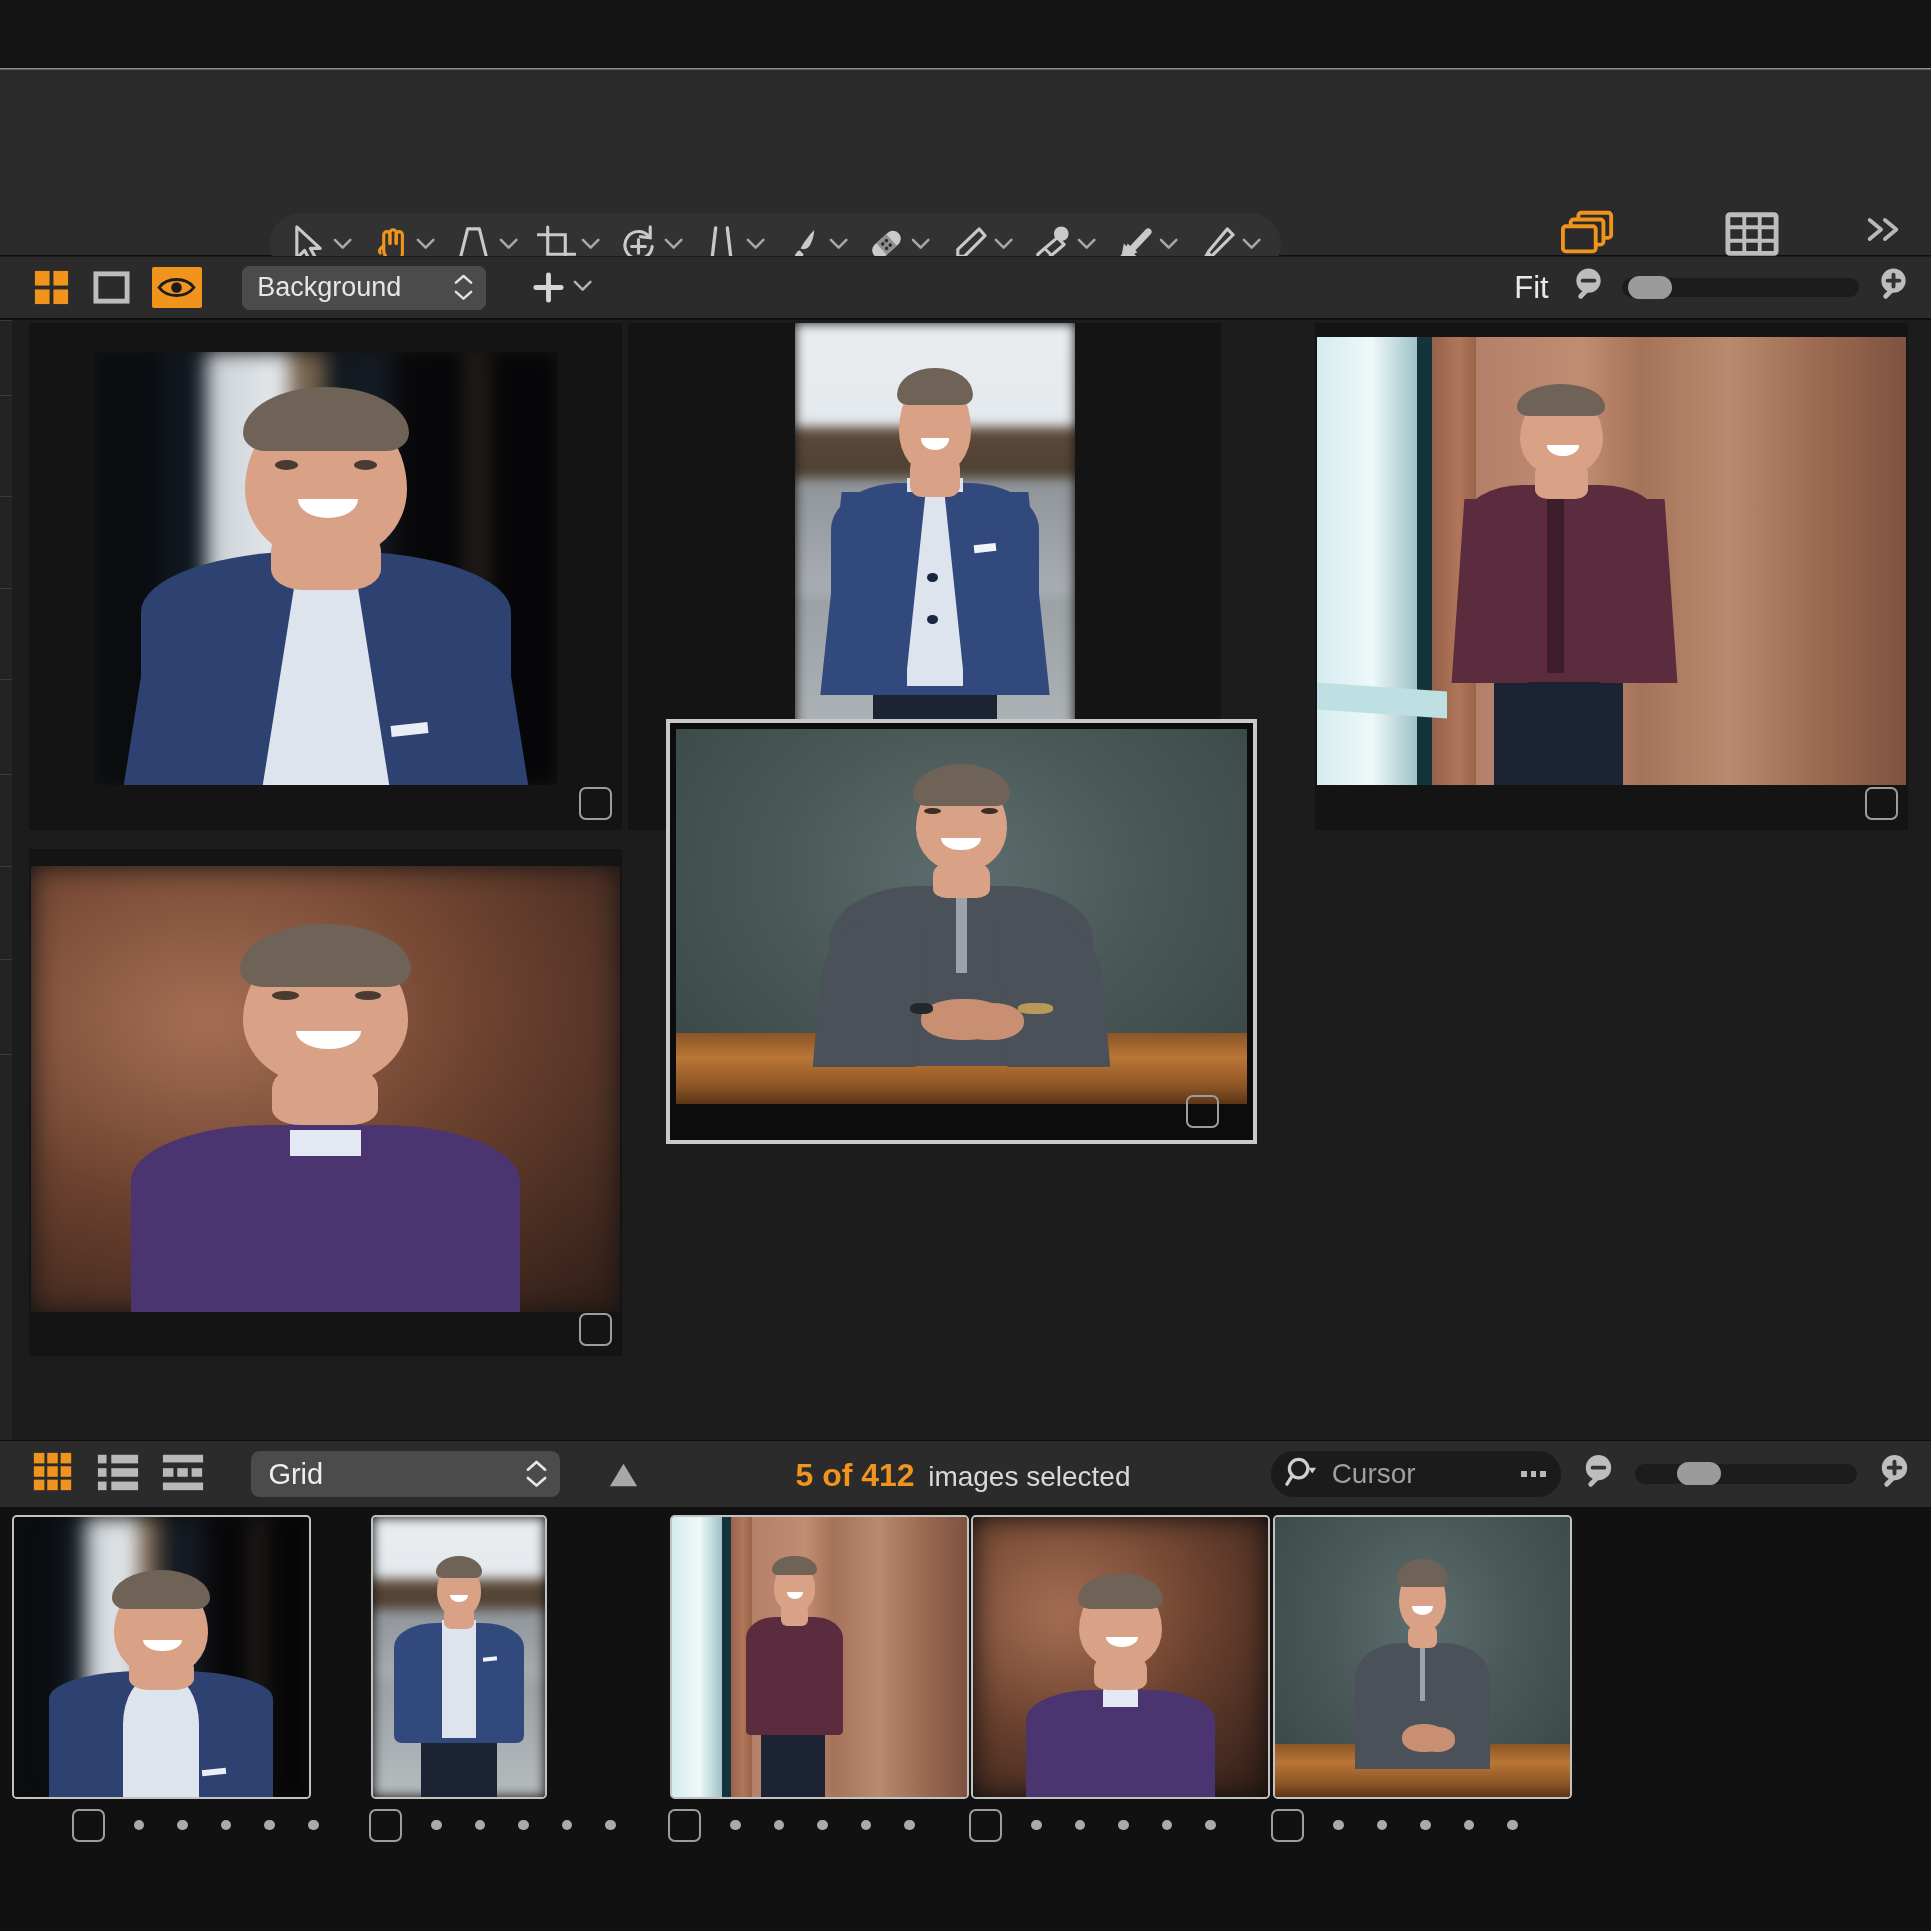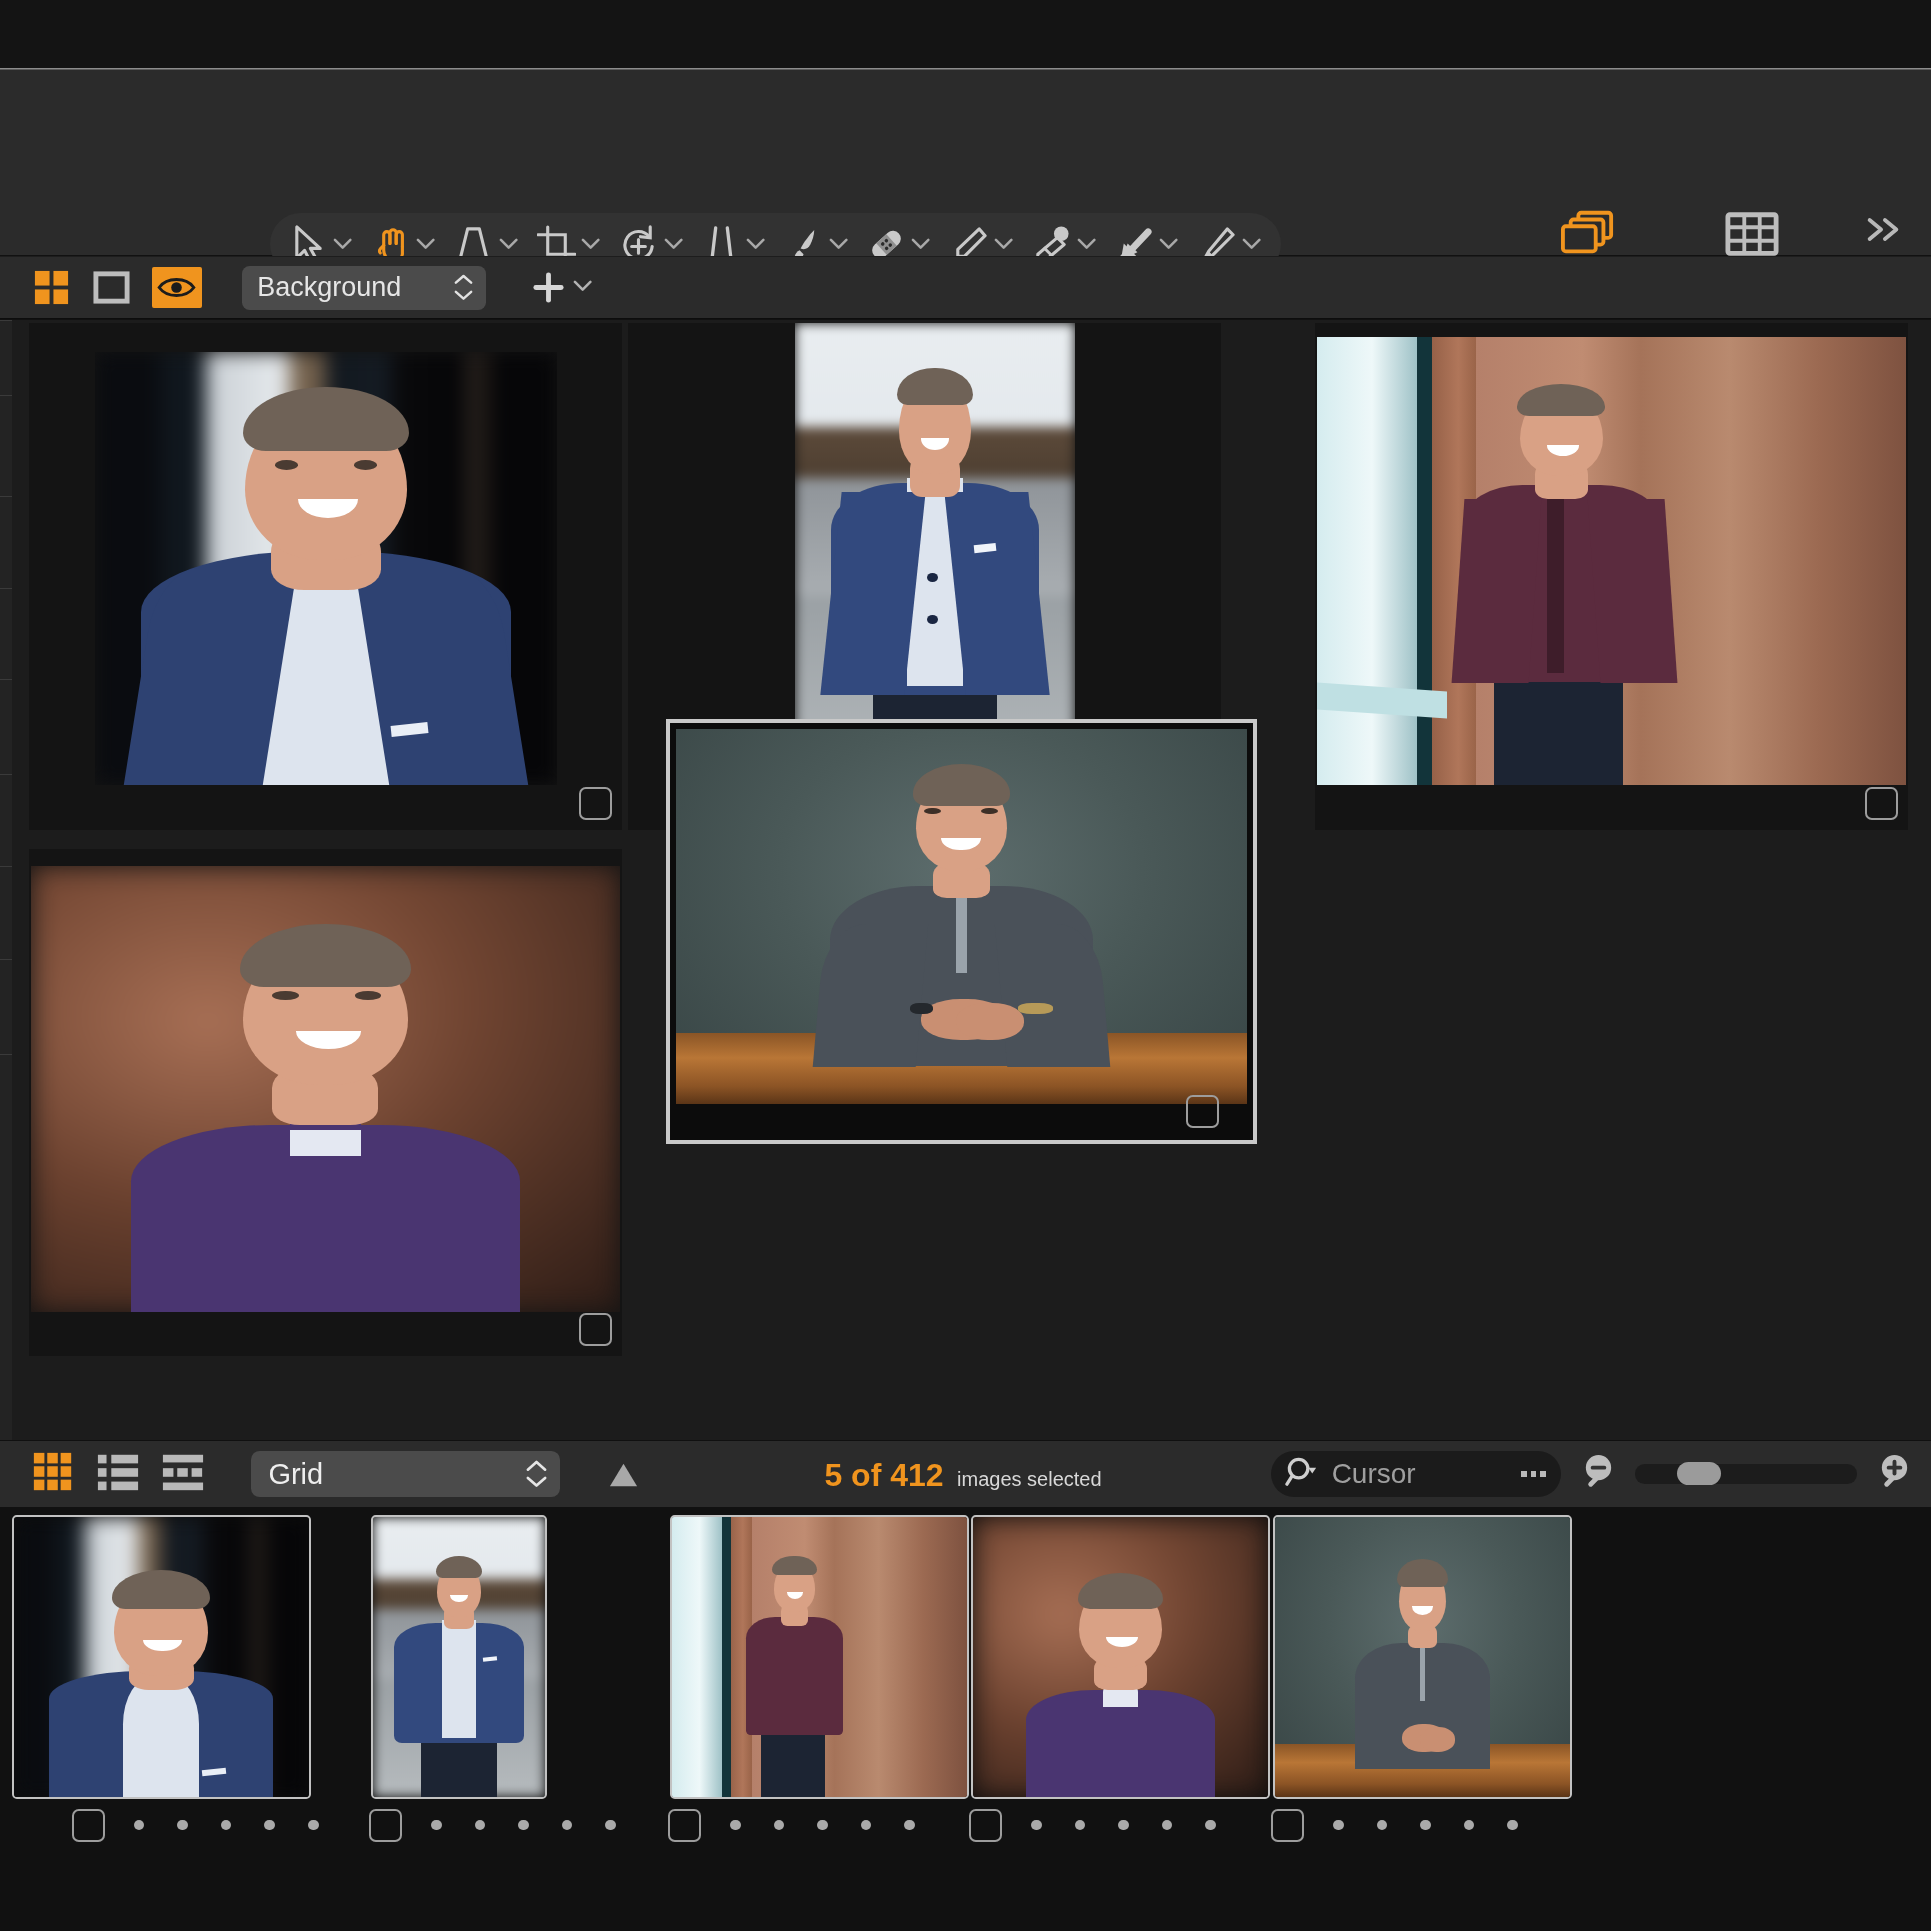--- a/index.html
+++ b/index.html
@@ -171,21 +171,21 @@
   .sort-tri { margin-left: 21px; width: 42px; height: 46px;
     display: flex; align-items: center; justify-content: center; }
 
   .st-center {
     position: absolute; left: 0; right: 5px; top: 0; height: 68px;
     display: flex; align-items: center; justify-content: center;
     pointer-events: none;
   }
   .st-center .inner { display: flex; align-items: baseline; gap: 13.5px; }
   .sel-count { color: #f0941e; font-size: 32px; font-weight: bold; }
-  .sel-text { color: #d8d8d8; font-size: 20px; }
+  .sel-text { color: #d8d8d8; font-size: 28px; }
 
   .st-right {
     margin-left: auto; display: flex; align-items: center; gap: 17.4px;
     padding-right: 17.4px; position: relative; z-index: 2;
   }
   .searchbox {
     width: 290px; height: 46px; border-radius: 23px;
     background: #1b1b1b;
     display: flex; align-items: center; padding: 0 15.4px 0 13.5px; gap: 9.7px;
   }
@@ -563,20 +563,43 @@
             </g>
           </svg>
         <span>
           <svg width="19.3" height="13.5" viewBox="0 0 20 14">
               <path d="M2 3 L10 11 L18 3" fill="none" stroke="#b3b3b3" stroke-width="2.6" stroke-linecap="round" stroke-linejoin="round"></path>
             </svg>
         </span>
       </div>
     </div>
 
+    <div class="sb-right">
+      <div class="fit-label">Fit</div>
+      <div>
+        <svg width="37" height="39" viewBox="0 0 38 40">
+          <circle cx="19" cy="15" r="12.5" fill="#bdbdbd"></circle>
+          <path d="M11 31 L18 24" stroke="#bdbdbd" stroke-width="5" stroke-linecap="round"></path>
+          <path d="M13 15 L25 15" stroke="#333" stroke-width="4" stroke-linecap="round"></path>
+        </svg>
+      </div>
+      <div class="zoom-slider">
+        <div class="zoom-thumb" style="left:5.8px;"></div>
+      </div>
+      <div>
+        <svg width="37" height="39" viewBox="0 0 38 40">
+          <circle cx="19" cy="15" r="12.5" fill="#bdbdbd"></circle>
+          <path d="M11 31 L18 24" stroke="#bdbdbd" stroke-width="5" stroke-linecap="round"></path>
+          <g stroke="#333" stroke-width="4" stroke-linecap="round">
+              <path d="M13 15 L25 15"></path>
+              <path d="M19 9 L19 21"></path>
+            </g>
+        </svg>
+      </div>
+    </div>
   </div>
 
   <div class="grid-area">
 
     <div class="edge-panel">
       <i style="top:0"></i>
         <i style="top:75px"></i>
         <i style="top:176px"></i>
       <i style="top:268px"></i>
         <i style="top:359px"></i>

